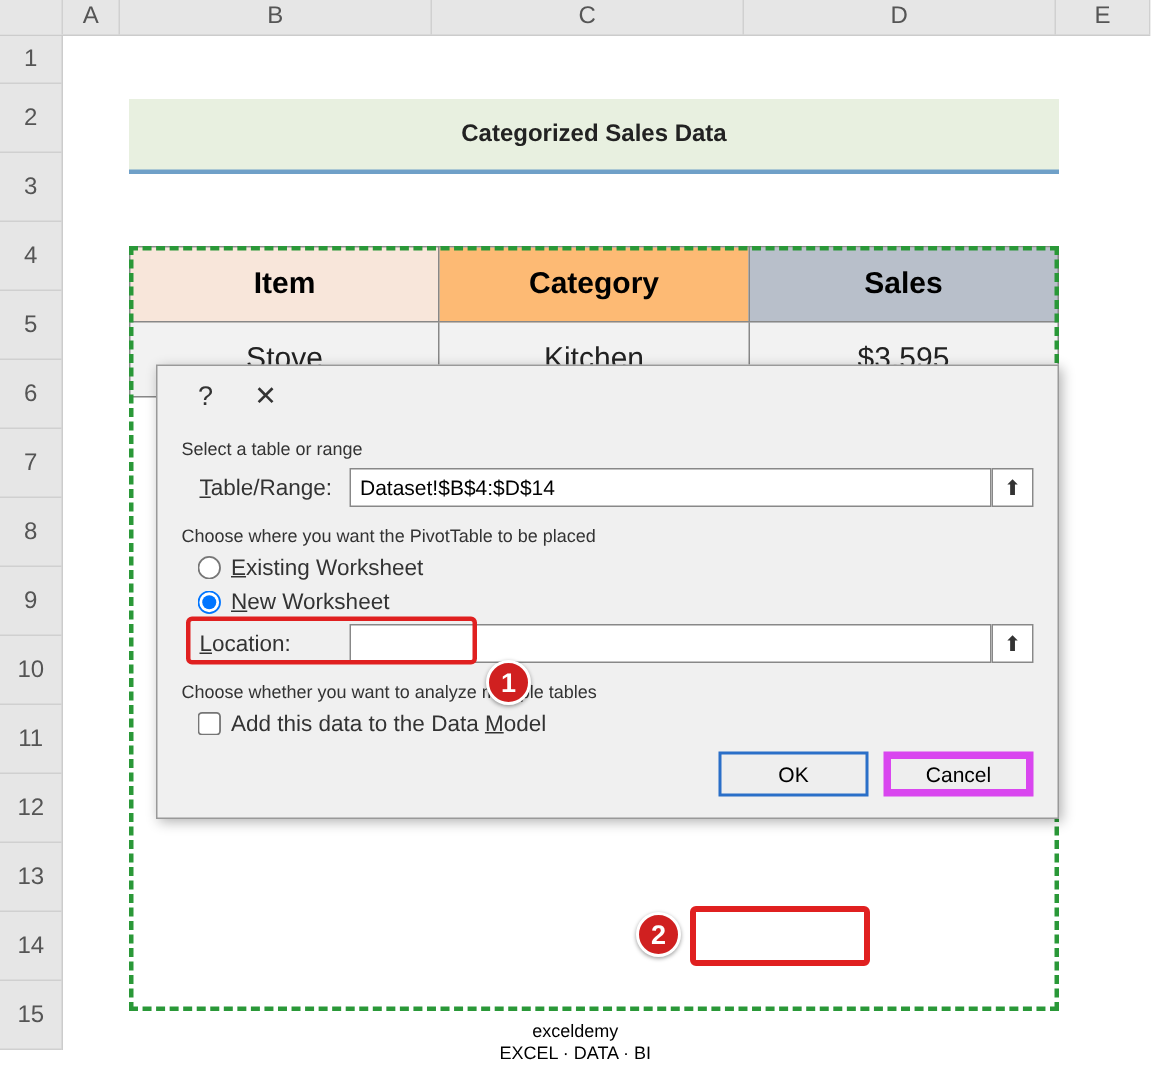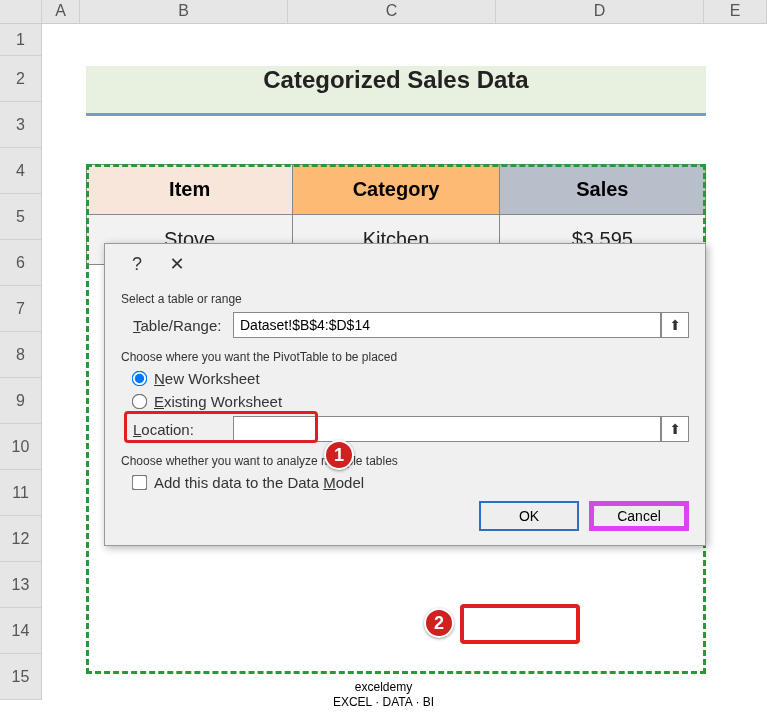--- a/index.html
+++ b/index.html
@@ -59,22 +59,23 @@
 
   
   .title-banner {
     position: absolute;
     top: 42px; left: 44px;
     width: 620px;
     height: 50px;
     background: #e8f0e0;
     border-bottom: 3px solid #6fa0c8;
     display: flex;
+    align-items: center;
     justify-content: center;
-    font-size: 24px;
+    font-size: 16px;
     font-weight: bold;
     color: #222;
   }
 
   
   .data-table {
     position: absolute;
     top: 140px; left: 44px;
     width: 620px;
   }
@@ -286,28 +287,28 @@
     <div class="field-row">
       <label><u>T</u>able/Range:</label>
       <input type="text" value="Dataset!$B$4:$D$14" style="">
       <div class="range-picker">
         <span>⬆</span>
       </div>
     </div>
 
     <div class="section-label">Choose where you want the PivotTable to be placed</div>
 
+    <div class="radio-row">
+      <input type="radio" name="place" style="">
+      <span><u>E</u>xisting Worksheet</span>
+    </div>
+
     <div class="radio-row" style="position:relative;">
       <input type="radio" name="place" checked="" style="">
       <span><u>N</u>ew Worksheet</span>
-    </div>
-
-    <div class="radio-row">
-      <input type="radio" name="place" style="">
-      <span><u>E</u>xisting Worksheet</span>
     </div>
 
     <div class="field-row">
       <label><u>L</u>ocation:</label>
       <input type="text" value="" style="">
       <div class="range-picker">
         <span>⬆</span>
       </div>
     </div>
 

